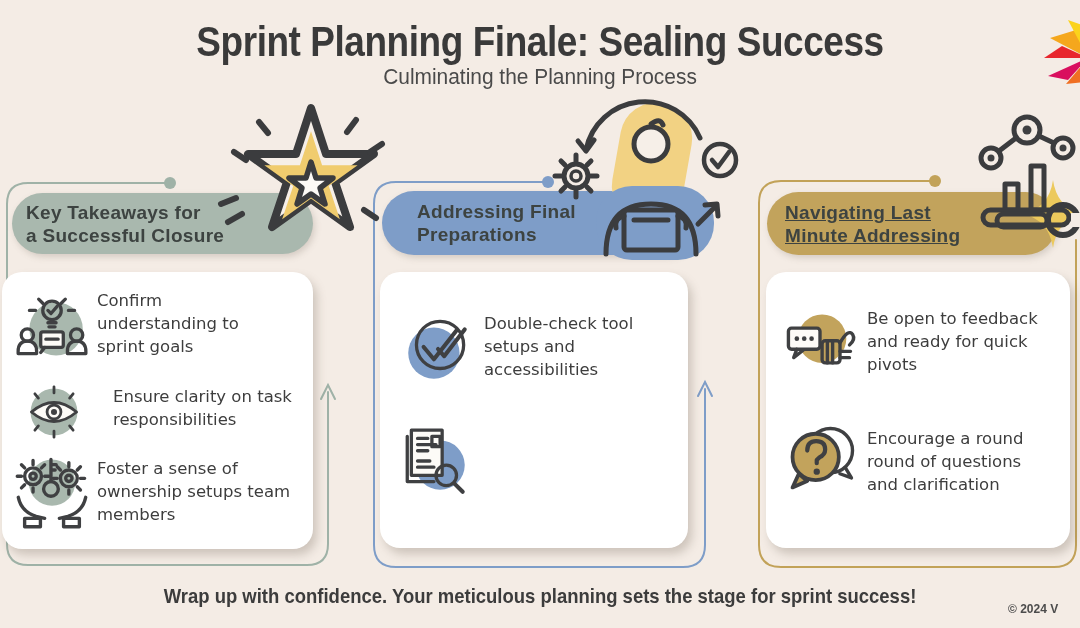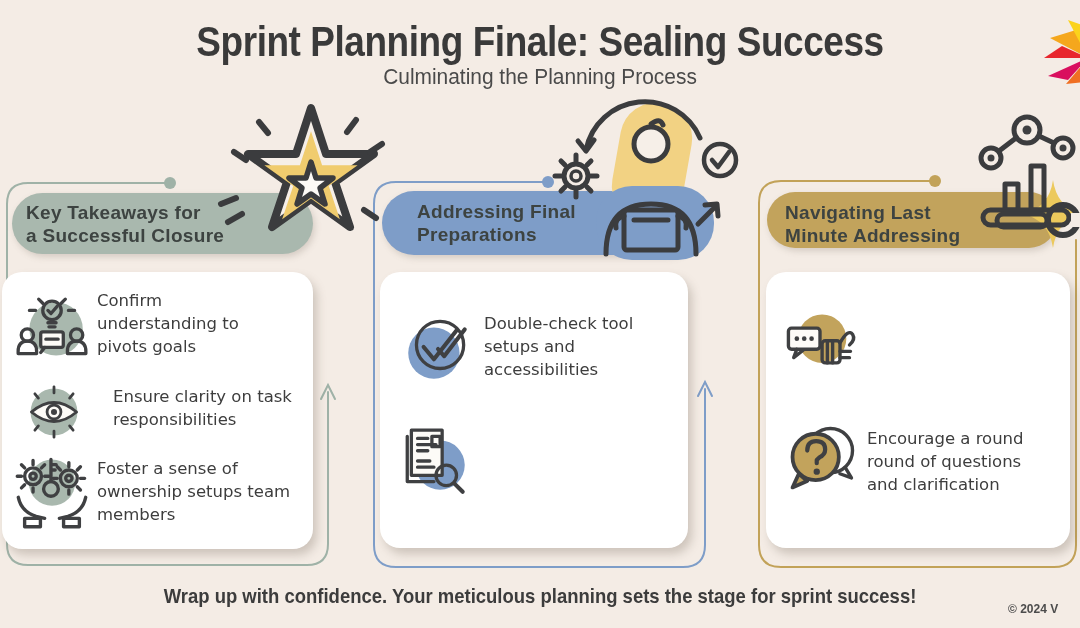--- a/index.html
+++ b/index.html
@@ -20,21 +20,21 @@
   .fr1{stroke:var(--f1,#9fb2a7);} .fr2{stroke:var(--f2,#7e9dc8);} .fr3{stroke:var(--f3,#c2a258);}
   .dot1{fill:var(--f1,#9fb2a7);} .dot2{fill:var(--f2,#7e9dc8);} .dot3{fill:var(--f3,#c2a258);}
 
   
   .pill{position:absolute;z-index:3;border-radius:32px;
         font-family:"Liberation Sans",sans-serif;font-weight:700;font-size:19px;line-height:23px;
         color:#3d4341;letter-spacing:.3px;box-shadow:2px 3px 6px rgba(125,112,100,.25);}
   .pill span{display:block;}
   .p1{left:12px;top:193px;width:301px;height:61px;background:var(--a1,#a9b8ae);padding:8px 0 0 14px;box-sizing:border-box;}
   .p2{left:382px;top:191px;width:316px;height:64px;background:var(--a2,#7e9dc8);padding:9px 0 0 35px;box-sizing:border-box;}
-  .p3{left:767px;top:192px;width:290px;height:56px;background:var(--a3,#c2a35c);padding:9px 0 0 18px;box-sizing:border-box;}
+  .p3{left:767px;top:192px;width:290px;height:63px;background:var(--a3,#c2a35c);padding:9px 0 0 18px;box-sizing:border-box;text-decoration:underline;}
 
   
   .card{position:absolute;z-index:2;background:#fff;border-radius:20px;
         box-shadow:4px 6px 10px rgba(125,112,100,.32);}
   .card1{left:2px;top:272px;width:311px;height:277px;}
   .card2{left:380px;top:272px;width:308px;height:276px;}
   .card3{left:766px;top:272px;width:304px;height:276px;}
 
   
   .item-text{position:absolute;z-index:3;font-size:16.5px;line-height:23px;color:#3d3d3d;}
@@ -137,21 +137,21 @@
       <path class="ln" d="M34 28 h8 M35 32 h6"></path>
       <path class="ln" d="M25 5 l4 4 M51 5 l-4 4 M22 16 h-6 M60 16 h-6"></path>
       <circle class="ln" cx="14" cy="40" r="6"></circle>
       <path class="ln" d="M5 58 v-2 q0 -10 9 -10 q9 0 9 10 v2 z"></path>
       <circle class="ln" cx="62" cy="40" r="6"></circle>
       <path class="ln" d="M53 58 v-2 q0 -10 9 -10 q9 0 9 10 v2 z"></path>
       <rect class="ln paper" x="27" y="37" width="22" height="15" rx="2"></rect>
       <path class="ln" d="M32 44 h12 M31 52 l-4 5"></path>
     </svg>
   </div>
-  <div class="item-text t-c1i1">Confirm understanding to pivots goals</div>
+  <div class="item-text t-c1i1">Confirm understanding to sprint goals</div>
 
   <div class="icon ic-c1i2">
     <svg viewBox="0 0 76 76">
       <circle class="bg1" cx="38" cy="38" r="27"></circle>
       <path class="ln paper" stroke-width="3.6" d="M12 38 Q38 16 64 38 Q38 60 12 38 Z"></path>
       <circle class="ln" cx="38" cy="38" r="8"></circle>
       <circle class="dk" cx="38" cy="38" r="3.5"></circle>
       <path class="ln" d="M20 22 l-4 -5 M38 16 v-7 M56 22 l4 -5 M20 54 l-4 5 M38 60 v7 M56 54 l4 5"></path>
     </svg>
   </div>
@@ -256,20 +256,21 @@
       <rect class="ln paper" x="8" y="22" width="30" height="20" rx="3"></rect>
       <circle class="dk" cx="16" cy="32" r="2.2"></circle>
         <circle class="dk" cx="23" cy="32" r="2.2"></circle>
         <circle class="dk" cx="30" cy="32" r="2.2"></circle>
       <path class="ln" d="M16 42 l-3 8 l9 -7"></path>
       <rect class="ln" x="40" y="34" width="17" height="21" rx="3"></rect>
       <path class="ln" d="M45 34 v21 M50 34 v21"></path>
       <path class="ln" d="M57 36 q8 -14 12 -8 q3 5 -3 10 M57 44 h10 M57 50 h9"></path>
     </svg>
   </div>
+  <div class="item-text t-c3i1">Be open to feedback and ready for quick pivots</div>
 
   <div class="icon ic-c3i2">
     <svg viewBox="0 0 76 76">
       <circle class="ln" stroke-width="3.6" cx="46" cy="30" r="21"></circle>
       <path class="ln" stroke-width="3.6" d="M60 46 l6 10 l-11 -4"></path>
       <circle class="bg3" cx="32" cy="36" r="22" stroke="#3f4042" stroke-width="3.6"></circle>
       <path class="bg3" d="M16 52 l-6 13 l14 -6 z" stroke="#3f4042" stroke-width="3.6" stroke-linejoin="round"></path>
       <path class="lnb" d="M24 30 q0 -9 8.5 -9 q8.5 0 8.5 8 q0 5 -5.5 7.5 l-2.5 2.5 v3"></path>
       <circle class="dk" cx="33" cy="50" r="3"></circle>
     </svg>

